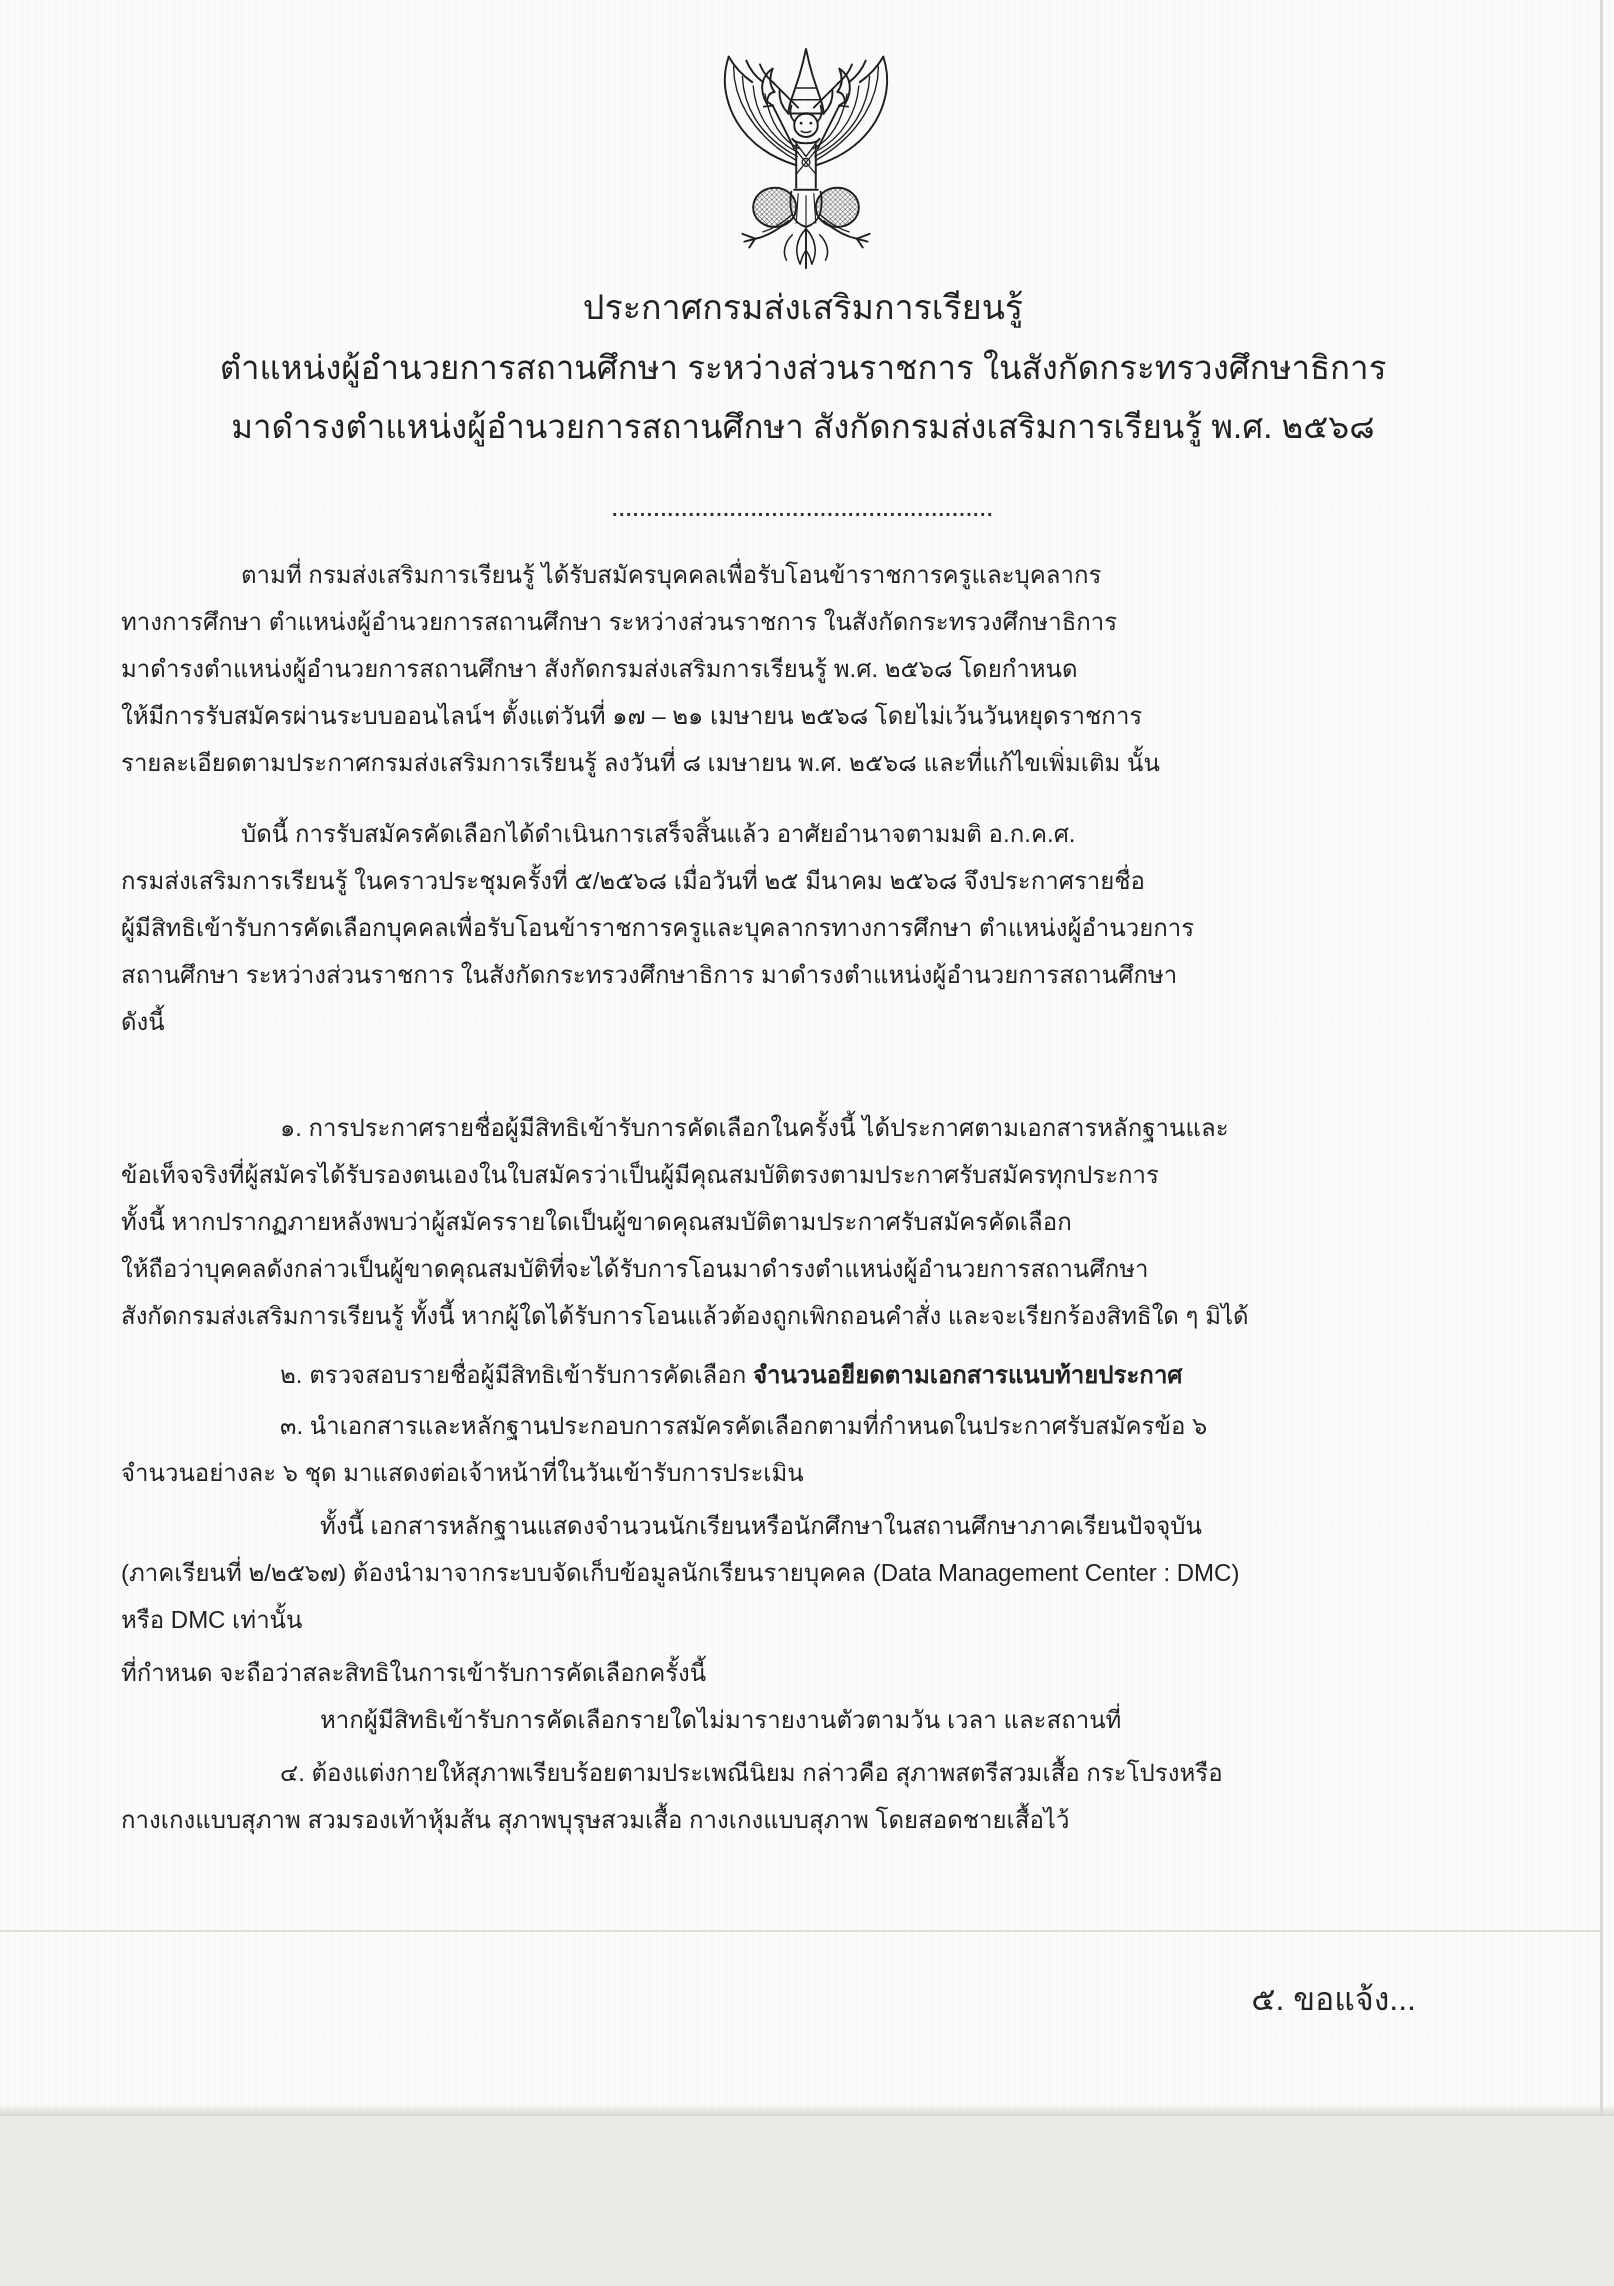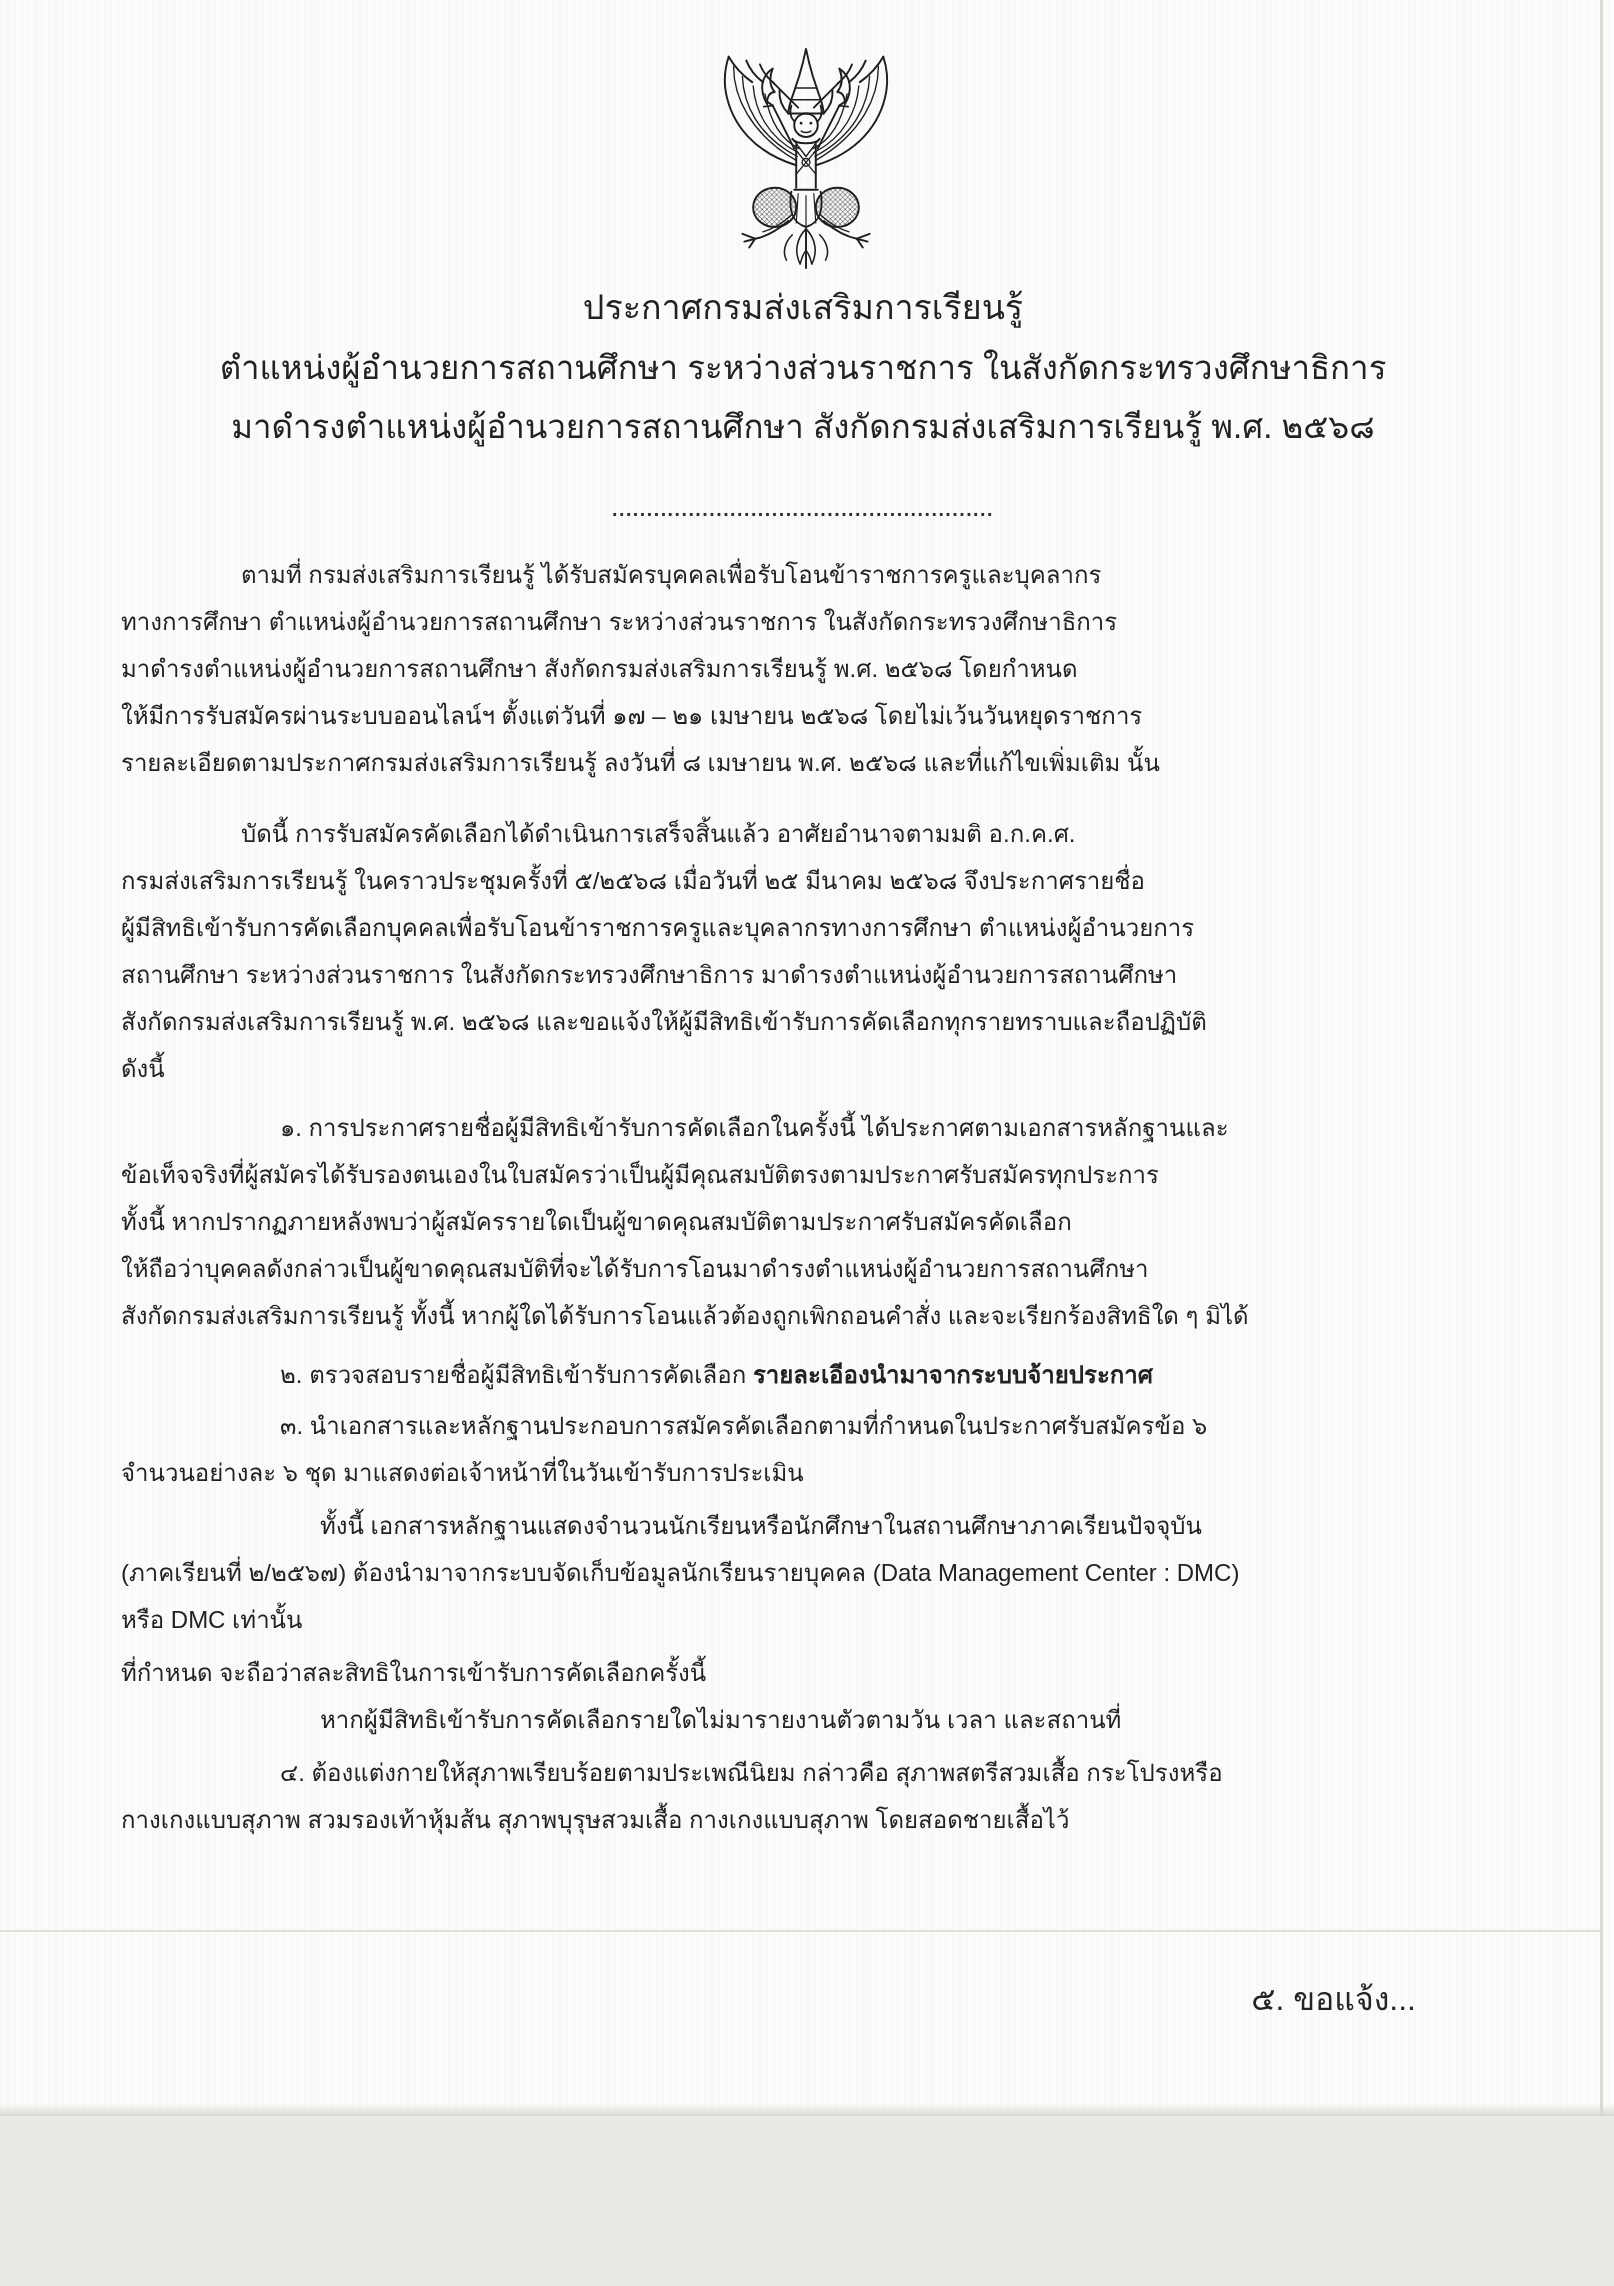--- a/index.html
+++ b/index.html
@@ -116,34 +116,33 @@
     <div class="ln">มาดำรงตำแหน่งผู้อำนวยการสถานศึกษา สังกัดกรมส่งเสริมการเรียนรู้ พ.ศ. ๒๕๖๘ โดยกำหนด</div>
     <div class="ln">ให้มีการรับสมัครผ่านระบบออนไลน์ฯ ตั้งแต่วันที่ ๑๗ – ๒๑ เมษายน ๒๕๖๘ โดยไม่เว้นวันหยุดราชการ</div>
     <div class="ln">รายละเอียดตามประกาศกรมส่งเสริมการเรียนรู้ ลงวันที่ ๘ เมษายน พ.ศ. ๒๕๖๘ และที่แก้ไขเพิ่มเติม นั้น</div>
   </div>
 
   <div class="block" style="top:810px;">
     <div class="ln ind-p">บัดนี้ การรับสมัครคัดเลือกได้ดำเนินการเสร็จสิ้นแล้ว อาศัยอำนาจตามมติ อ.ก.ค.ศ.</div>
     <div class="ln">กรมส่งเสริมการเรียนรู้ ในคราวประชุมครั้งที่ ๕/๒๕๖๘ เมื่อวันที่ ๒๕ มีนาคม ๒๕๖๘ จึงประกาศรายชื่อ</div>
     <div class="ln">ผู้มีสิทธิเข้ารับการคัดเลือกบุคคลเพื่อรับโอนข้าราชการครูและบุคลากรทางการศึกษา ตำแหน่งผู้อำนวยการ</div>
     <div class="ln">สถานศึกษา ระหว่างส่วนราชการ ในสังกัดกระทรวงศึกษาธิการ มาดำรงตำแหน่งผู้อำนวยการสถานศึกษา</div>
-    <div class="ln">สังกัดกรมส่งเสริมการเรียนรู้ พ.ศ. ๒๕๖๘ และขอแจ้งให้ผู้มีสิทธิเข้ารับการคัดเลือกทุกรายทราบและถือปฏิบัติ</div>
     <div class="ln">ดังนี้</div>
   </div>
 
   <div class="block" style="top:1104px;">
     <div class="ln ind-i">๑. การประกาศรายชื่อผู้มีสิทธิเข้ารับการคัดเลือกในครั้งนี้ ได้ประกาศตามเอกสารหลักฐานและ</div>
     <div class="ln">ข้อเท็จจริงที่ผู้สมัครได้รับรองตนเองในใบสมัครว่าเป็นผู้มีคุณสมบัติตรงตามประกาศรับสมัครทุกประการ</div>
     <div class="ln">ทั้งนี้ หากปรากฏภายหลังพบว่าผู้สมัครรายใดเป็นผู้ขาดคุณสมบัติตามประกาศรับสมัครคัดเลือก</div>
     <div class="ln">ให้ถือว่าบุคคลดังกล่าวเป็นผู้ขาดคุณสมบัติที่จะได้รับการโอนมาดำรงตำแหน่งผู้อำนวยการสถานศึกษา</div>
     <div class="ln">สังกัดกรมส่งเสริมการเรียนรู้ ทั้งนี้ หากผู้ใดได้รับการโอนแล้วต้องถูกเพิกถอนคำสั่ง และจะเรียกร้องสิทธิใด ๆ มิได้</div>
   </div>
 
   <div class="block" style="top:1351px;">
-    <div class="ln ind-i"><span>๒. ตรวจสอบรายชื่อผู้มีสิทธิเข้ารับการคัดเลือก </span><span class="bd">รายละเอีองนำมาจากระบบจ้ายประกาศ</span></div>
+    <div class="ln ind-i"><span>๒. ตรวจสอบรายชื่อผู้มีสิทธิเข้ารับการคัดเลือก </span><span class="bd">จำนวนอยียดตามเอกสารแนบท้ายประกาศ</span></div>
   </div>
 
   <div class="block" style="top:1402px;">
     <div class="ln ind-i">๓. นำเอกสารและหลักฐานประกอบการสมัครคัดเลือกตามที่กำหนดในประกาศรับสมัครข้อ ๖</div>
     <div class="ln">จำนวนอย่างละ ๖ ชุด มาแสดงต่อเจ้าหน้าที่ในวันเข้ารับการประเมิน</div>
   </div>
 
   <div class="block" style="top:1502px;">
     <div class="ln ind-s">ทั้งนี้ เอกสารหลักฐานแสดงจำนวนนักเรียนหรือนักศึกษาในสถานศึกษาภาคเรียนปัจจุบัน</div>
     <div class="ln">(ภาคเรียนที่ ๒/๒๕๖๗) ต้องนำมาจากระบบจัดเก็บข้อมูลนักเรียนรายบุคคล (Data Management Center : DMC)</div>

